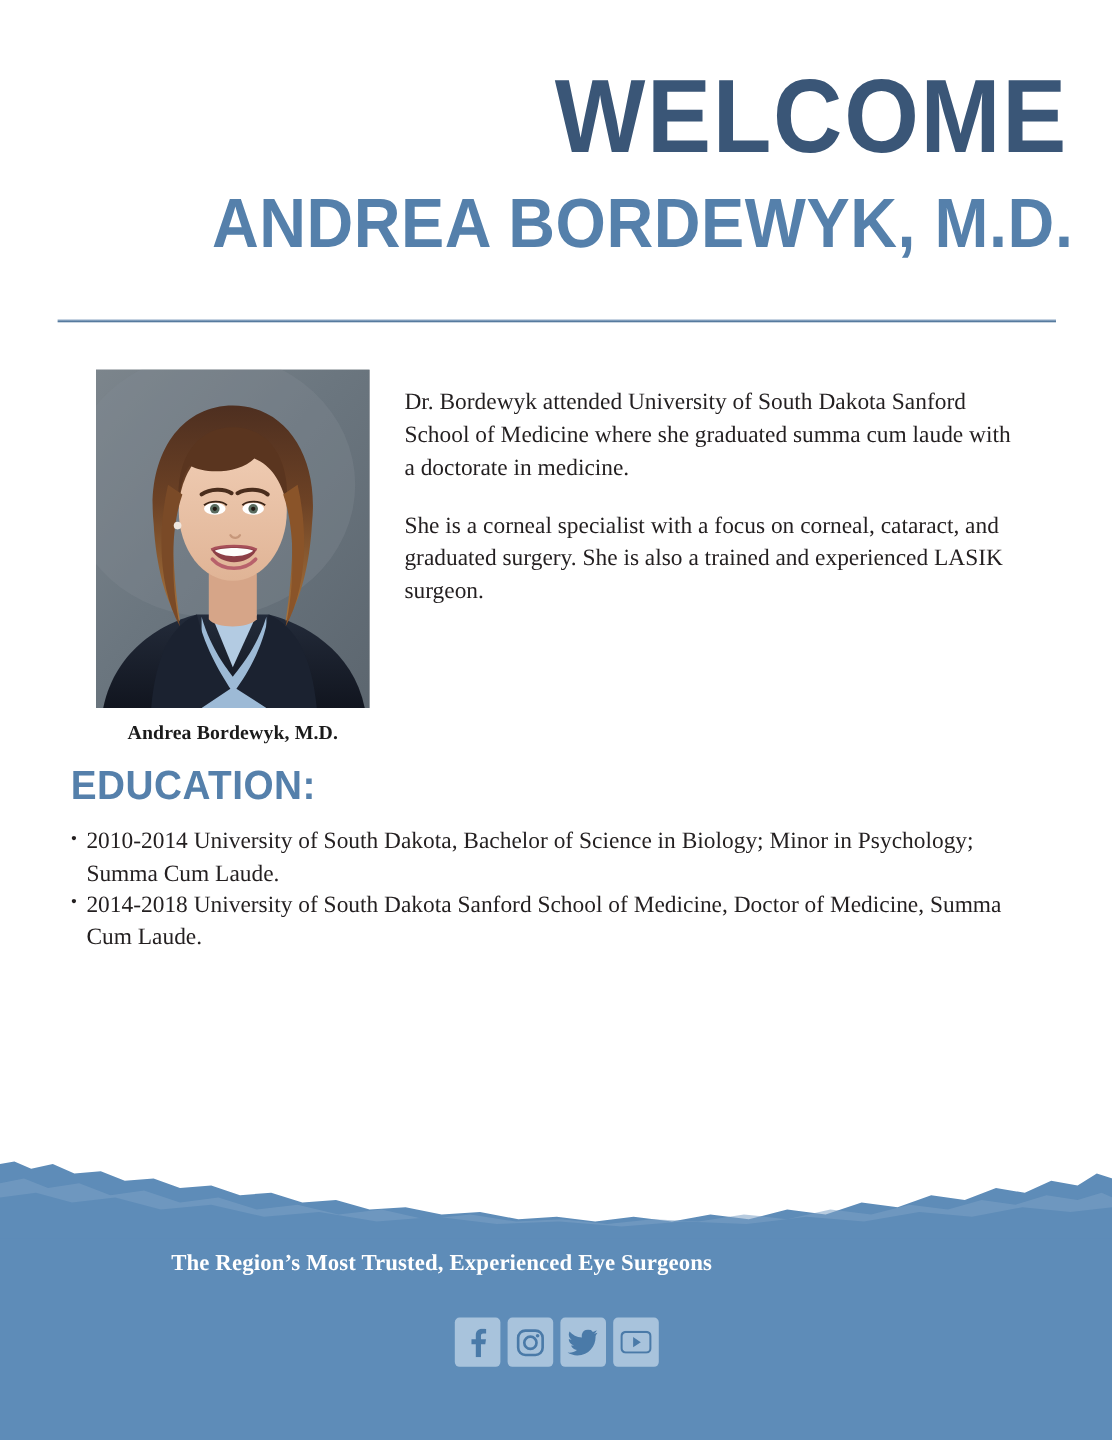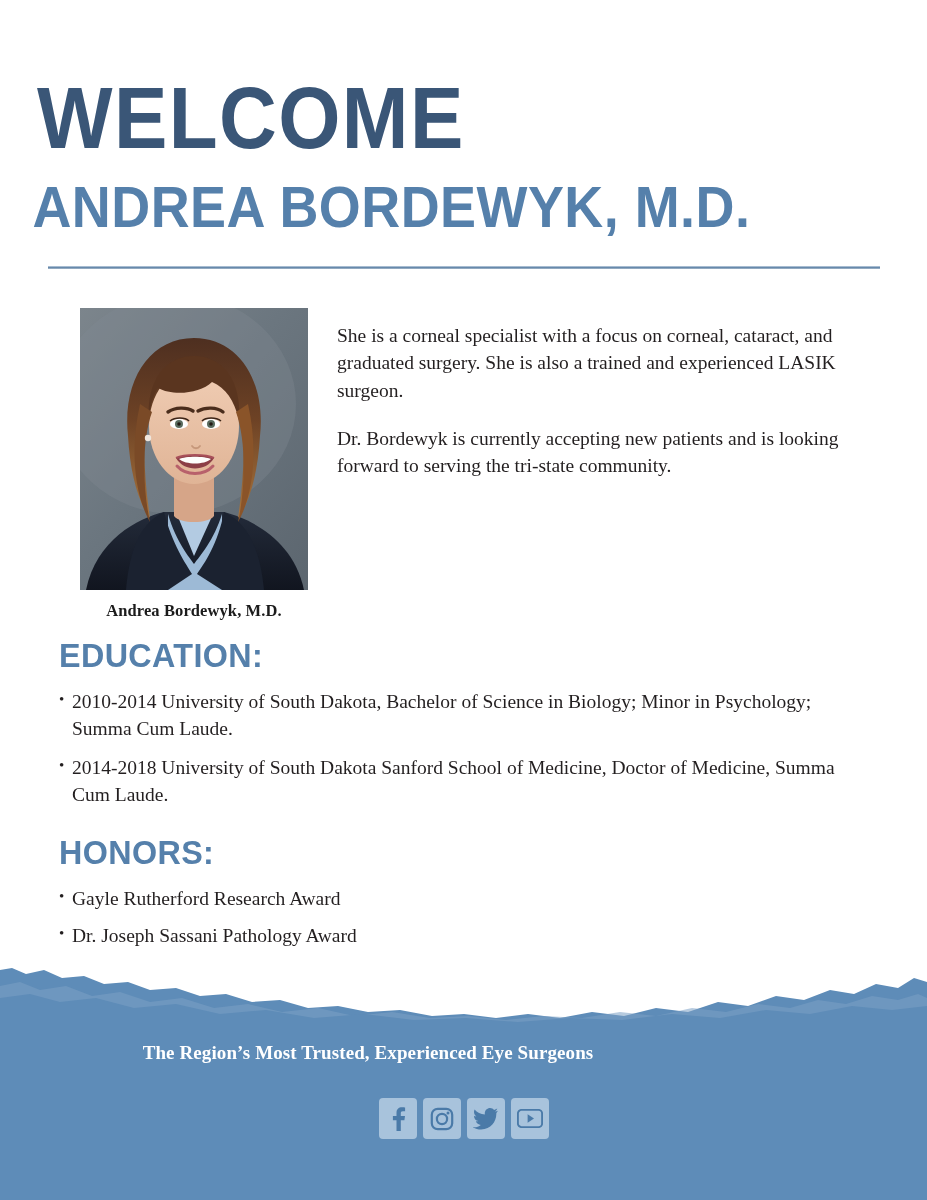--- a/index.html
+++ b/index.html
@@ -14,21 +14,21 @@
   }
 
   .page {
     position:relative;
     width:927px;
     height:1200px;
     background:#ffffff;
   }
 
   
-  .header { padding-top:76px; text-align:left; }
+  .header { padding-top:56px; text-align:right; }
 
   .title-welcome {
     font-family:"Liberation Sans", sans-serif;
     font-weight:700;
     font-size:87px;
     line-height:0.96;
     letter-spacing:1.5px;
     color:#3a5677;
     transform:scaleX(0.92);
     transform-origin:center;
@@ -114,21 +114,20 @@
     color:#5580ab;
     transform:scaleX(0.95);
     transform-origin:left center;
   }
 
   .bullets { margin-top:17px; }
 
   .bullet {
     position:relative;
     padding-left:13px;
-    margin-bottom:13px;
     font-family:"Liberation Serif", serif;
     font-size:19.5px;
     line-height:1.36;
     color:#231f20;
   }
   .bullet:last-child { margin-bottom:15px; }
   .bullet::before {
     content:"\2022";
     position:absolute;
     left:0; top:0;
@@ -269,39 +268,32 @@
         <path d="M96 150 C104 146 126 146 134 150" stroke="#a8505a" stroke-width="2" fill="none"></path>
         <path d="M97 158 C106 168 124 168 133 158" stroke="#b8616b" stroke-width="3" fill="none" stroke-linecap="round"></path>
 
         <circle cx="68" cy="130" r="3.2" fill="#efe7df"></circle>
       </svg>
     </div>
     <div class="photo-caption">Andrea Bordewyk, M.D.</div>
   </div>
 
   <div class="bio">
+    <p>Dr. Bordewyk attended University of South Dakota Sanford School of Medicine where she graduated summa cum laude with a doctorate in medicine.</p>
     <p>She is a corneal specialist with a focus on corneal, cataract, and graduated surgery. She is also a trained and experienced LASIK surgeon.</p>
-    <p>Dr. Bordewyk is currently accepting new patients and is looking forward to serving the tri-state community.</p>
   </div>
 
   <div class="section section-education">
     <div class="section-head">EDUCATION:</div>
     <div class="bullets">
       <div class="bullet">2010-2014 University of South Dakota, Bachelor of Science in Biology; Minor in Psychology; Summa Cum Laude.</div>
       <div class="bullet">2014-2018 University of South Dakota Sanford School of Medicine, Doctor of Medicine, Summa Cum Laude.</div>
     </div>
   </div>
 
-  <div class="section section-honors">
-    <div class="section-head">HONORS:</div>
-    <div class="bullets bullets-tight">
-      <div class="bullet">Gayle Rutherford Research Award</div>
-      <div class="bullet">Dr. Joseph Sassani Pathology Award</div>
-    </div>
-  </div>
 
   <div class="footer">
     <svg class="footer-wave" viewBox="0 0 927 86" preserveAspectRatio="none" xmlns="http://www.w3.org/2000/svg" aria-hidden="true">
       <path d="M0 10 L12 8 L26 14 L44 10 L62 18 L84 16 L104 24 L128 22 L150 30 L176 28 L200 36 L226 34
                L252 42 L280 40 L308 48 L338 46 L368 52 L400 50 L432 56 L464 54 L496 58 L528 54 L560 58
                L592 52 L624 56 L656 48 L688 52 L718 42 L748 46 L776 36 L804 40 L830 30 L854 34 L876 24
                L898 28 L914 18 L927 22 L927 86 L0 86 Z" fill="#5e8cb8"></path>
       <path d="M0 26 L20 22 L40 30 L66 26 L92 36 L120 32 L150 42 L182 38 L214 48 L248 44 L282 52 L318 48
                L354 56 L392 52 L430 58 L468 56 L506 60 L544 56 L582 58 L620 52 L656 56 L692 48 L726 52
                L758 44 L790 48 L818 40 L846 44 L872 36 L898 40 L918 34 L927 38 L927 86 L0 86 Z" fill="#7ba0c4" opacity="0.55"></path>

